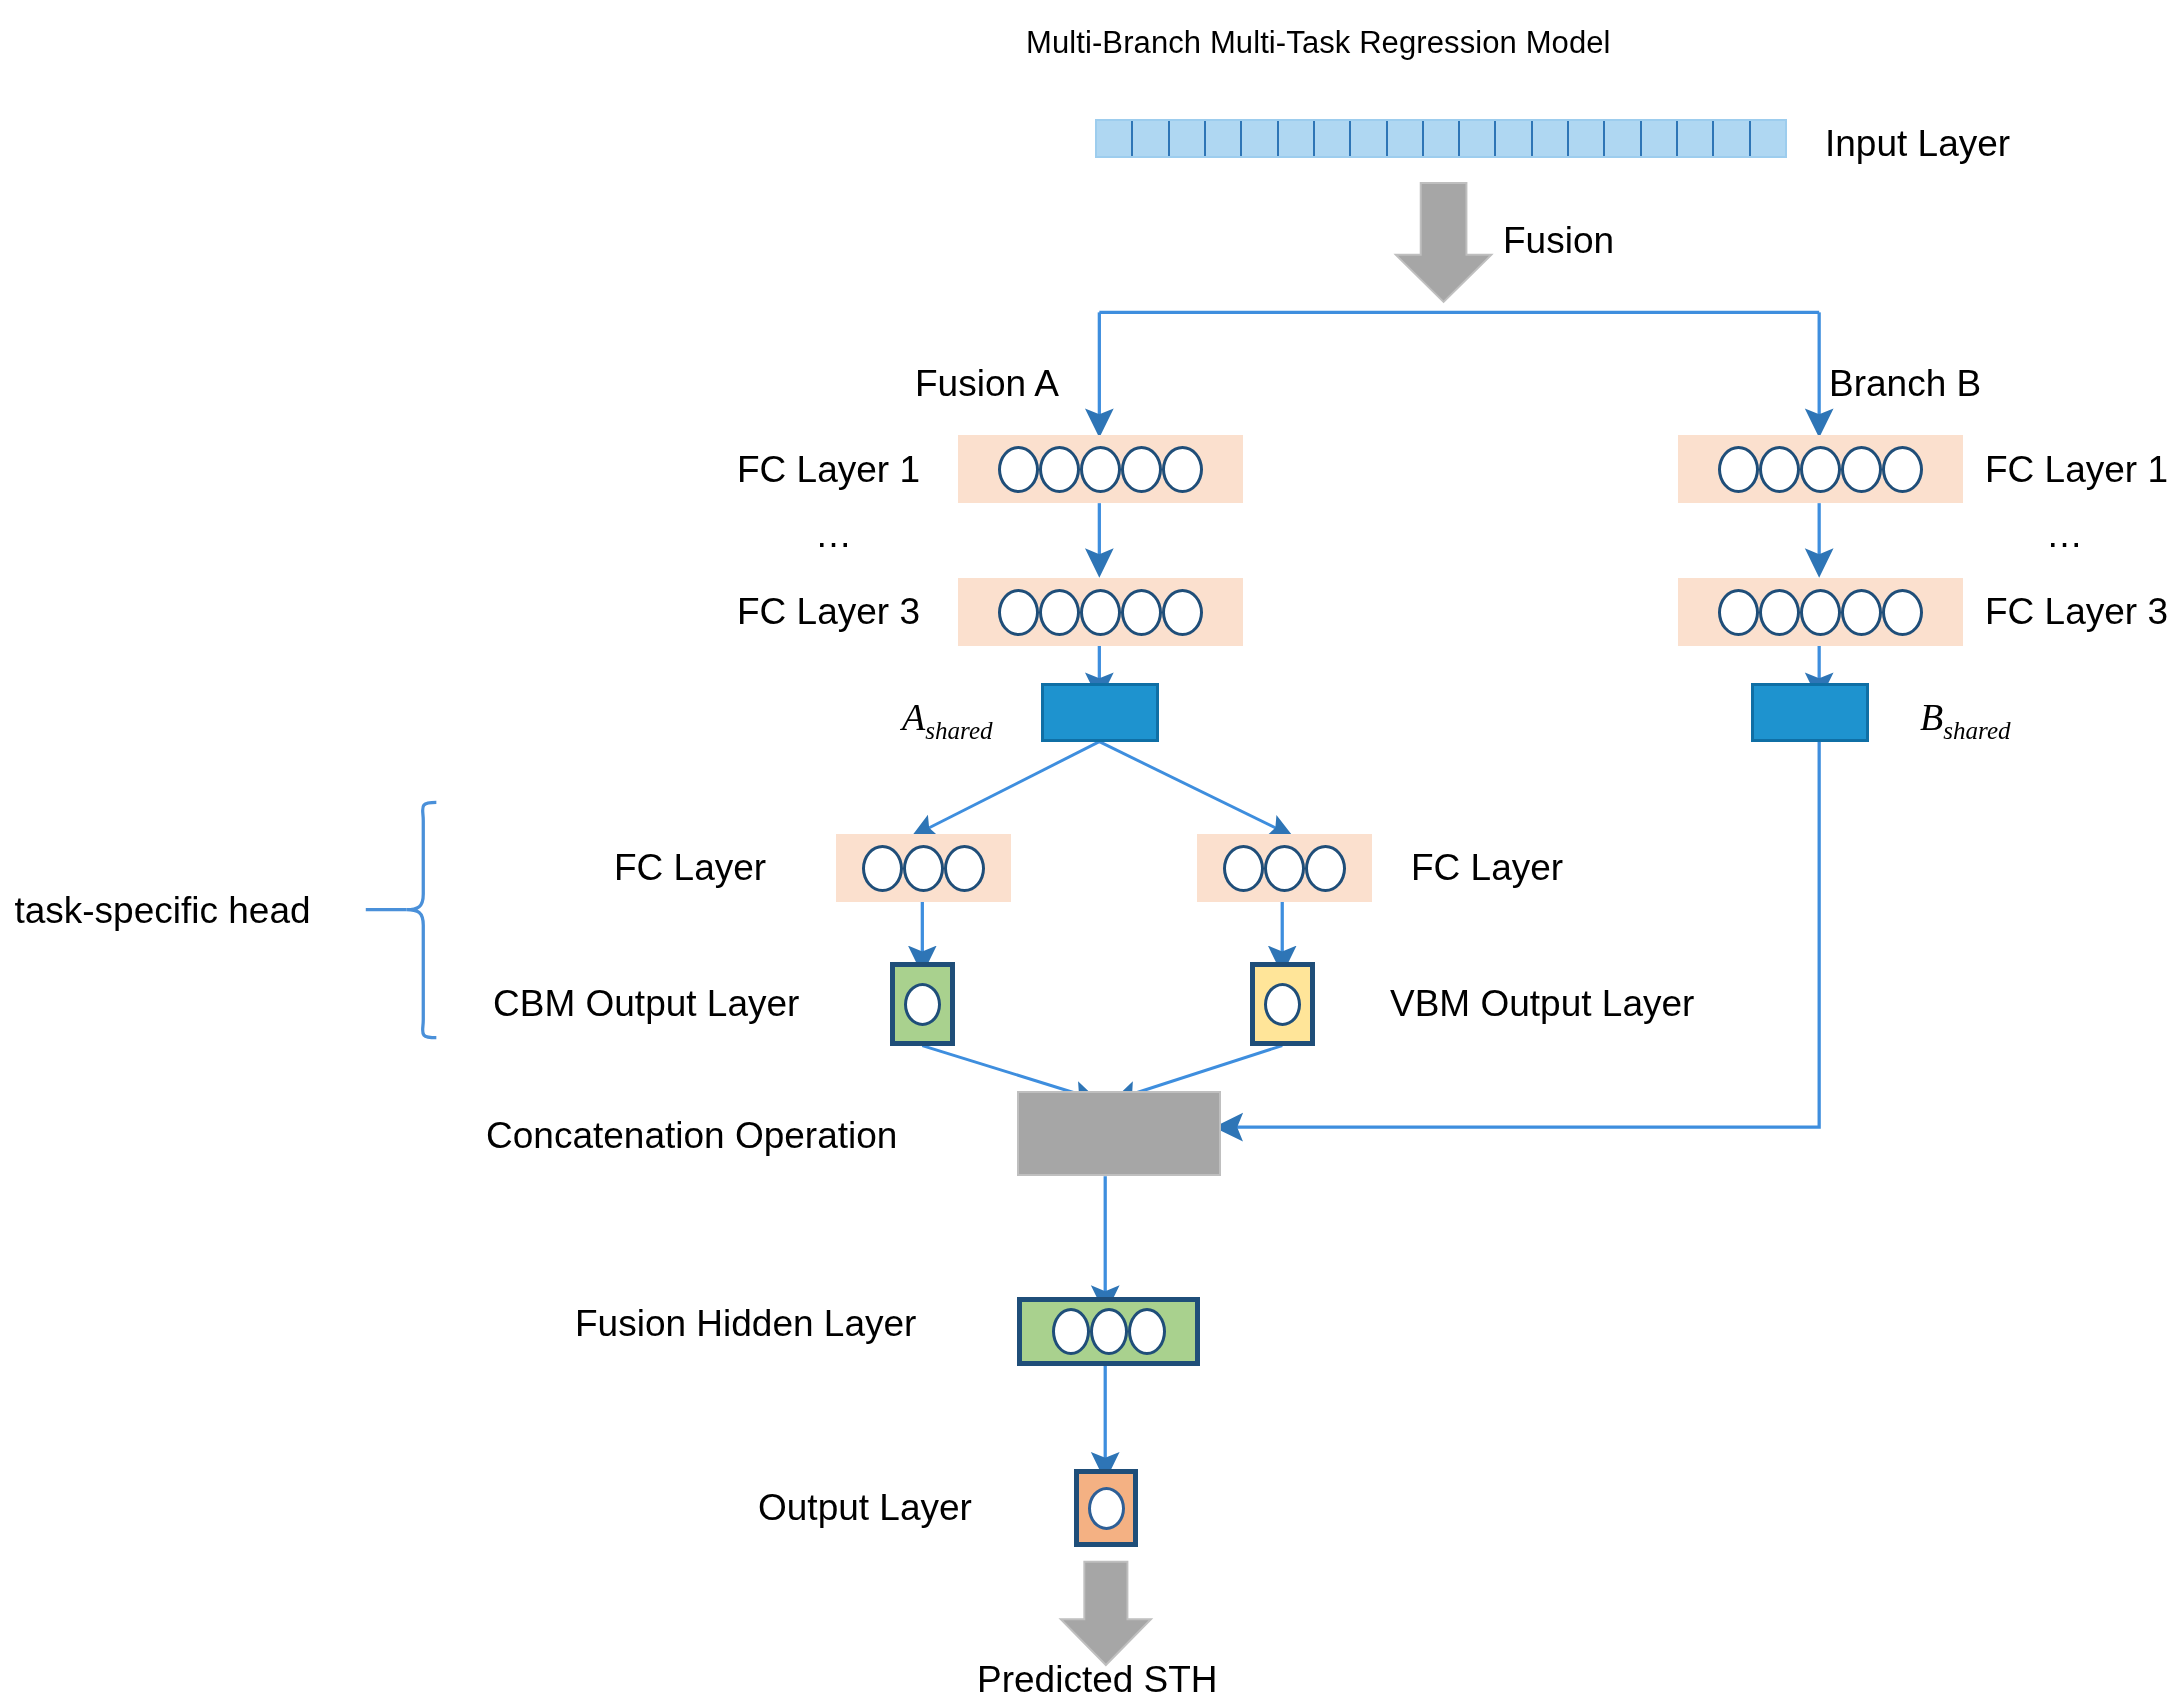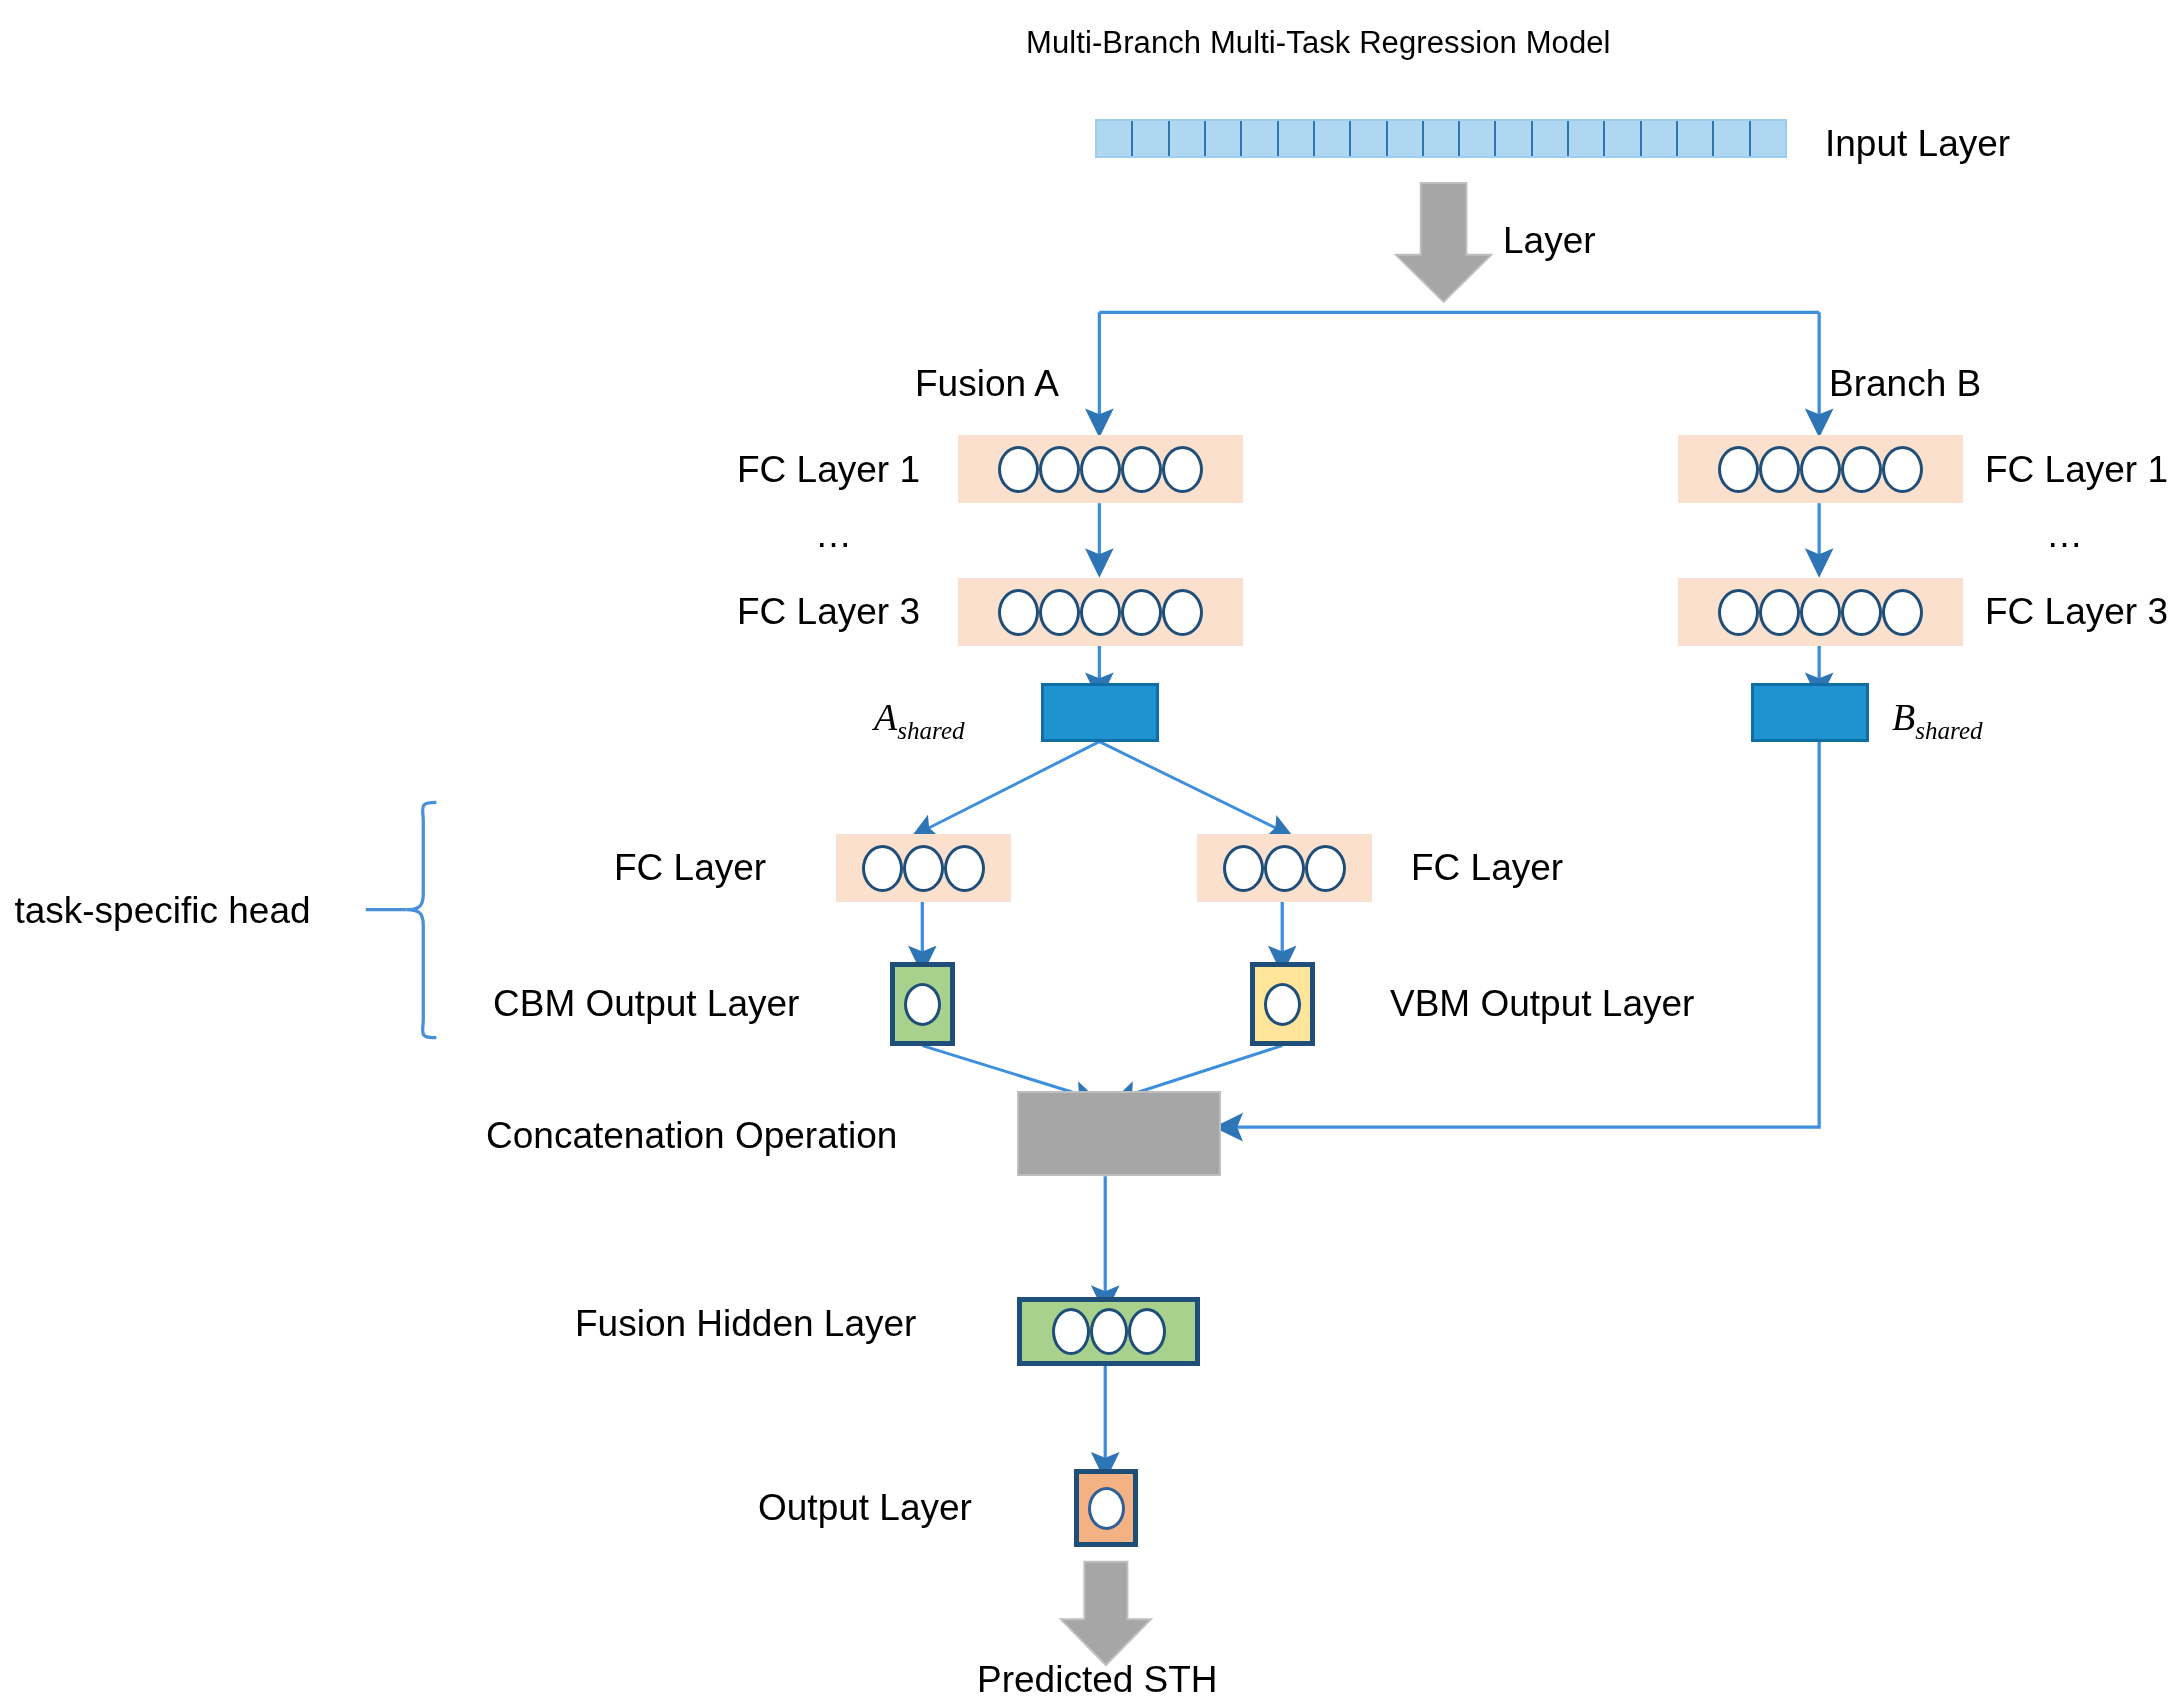--- a/index.html
+++ b/index.html
@@ -45,20 +45,21 @@
     font-size: 37px;
   }
   .ellipsis {
     font-size: 37px;
     letter-spacing: 3.9px;
   }
   .math {
     font-family: "Liberation Serif", serif;
     font-style: italic;
     font-size: 38px;
+    margin-left: 28px;
   }
   .math sub {
     font-size: 0.66em;
     font-style: italic;
   }
 
   
   .input-strip {
     display: flex;
     background: #AFD7F2;
@@ -216,21 +217,21 @@
     <div class="input-cell"></div>
     <div class="input-cell"></div>
     <div class="input-cell"></div>
     <div class="input-cell"></div>
     <div class="input-cell"></div>
     <div class="input-cell"></div>
     <div class="input-cell"></div>
   </div>
   <div class="lbl big" style="left:1825px; top:125px;">Input Layer</div>
 
-  <div class="lbl big" style="left:1503px; top:222px;">Layer</div>
+  <div class="lbl big" style="left:1503px; top:222px;">Fusion</div>
 
   <div class="lbl big" style="left:915px; top:365px;">Fusion A</div>
 
   <div class="lbl big" style="left:737px; top:451px;">FC Layer 1</div>
   <div class="node fc-band" style="left:958px; top:435px; width:285px; height:68px;">
     <div class="neuron"></div>
     <div class="neuron"></div>
     <div class="neuron"></div>
     <div class="neuron"></div>
     <div class="neuron"></div>

